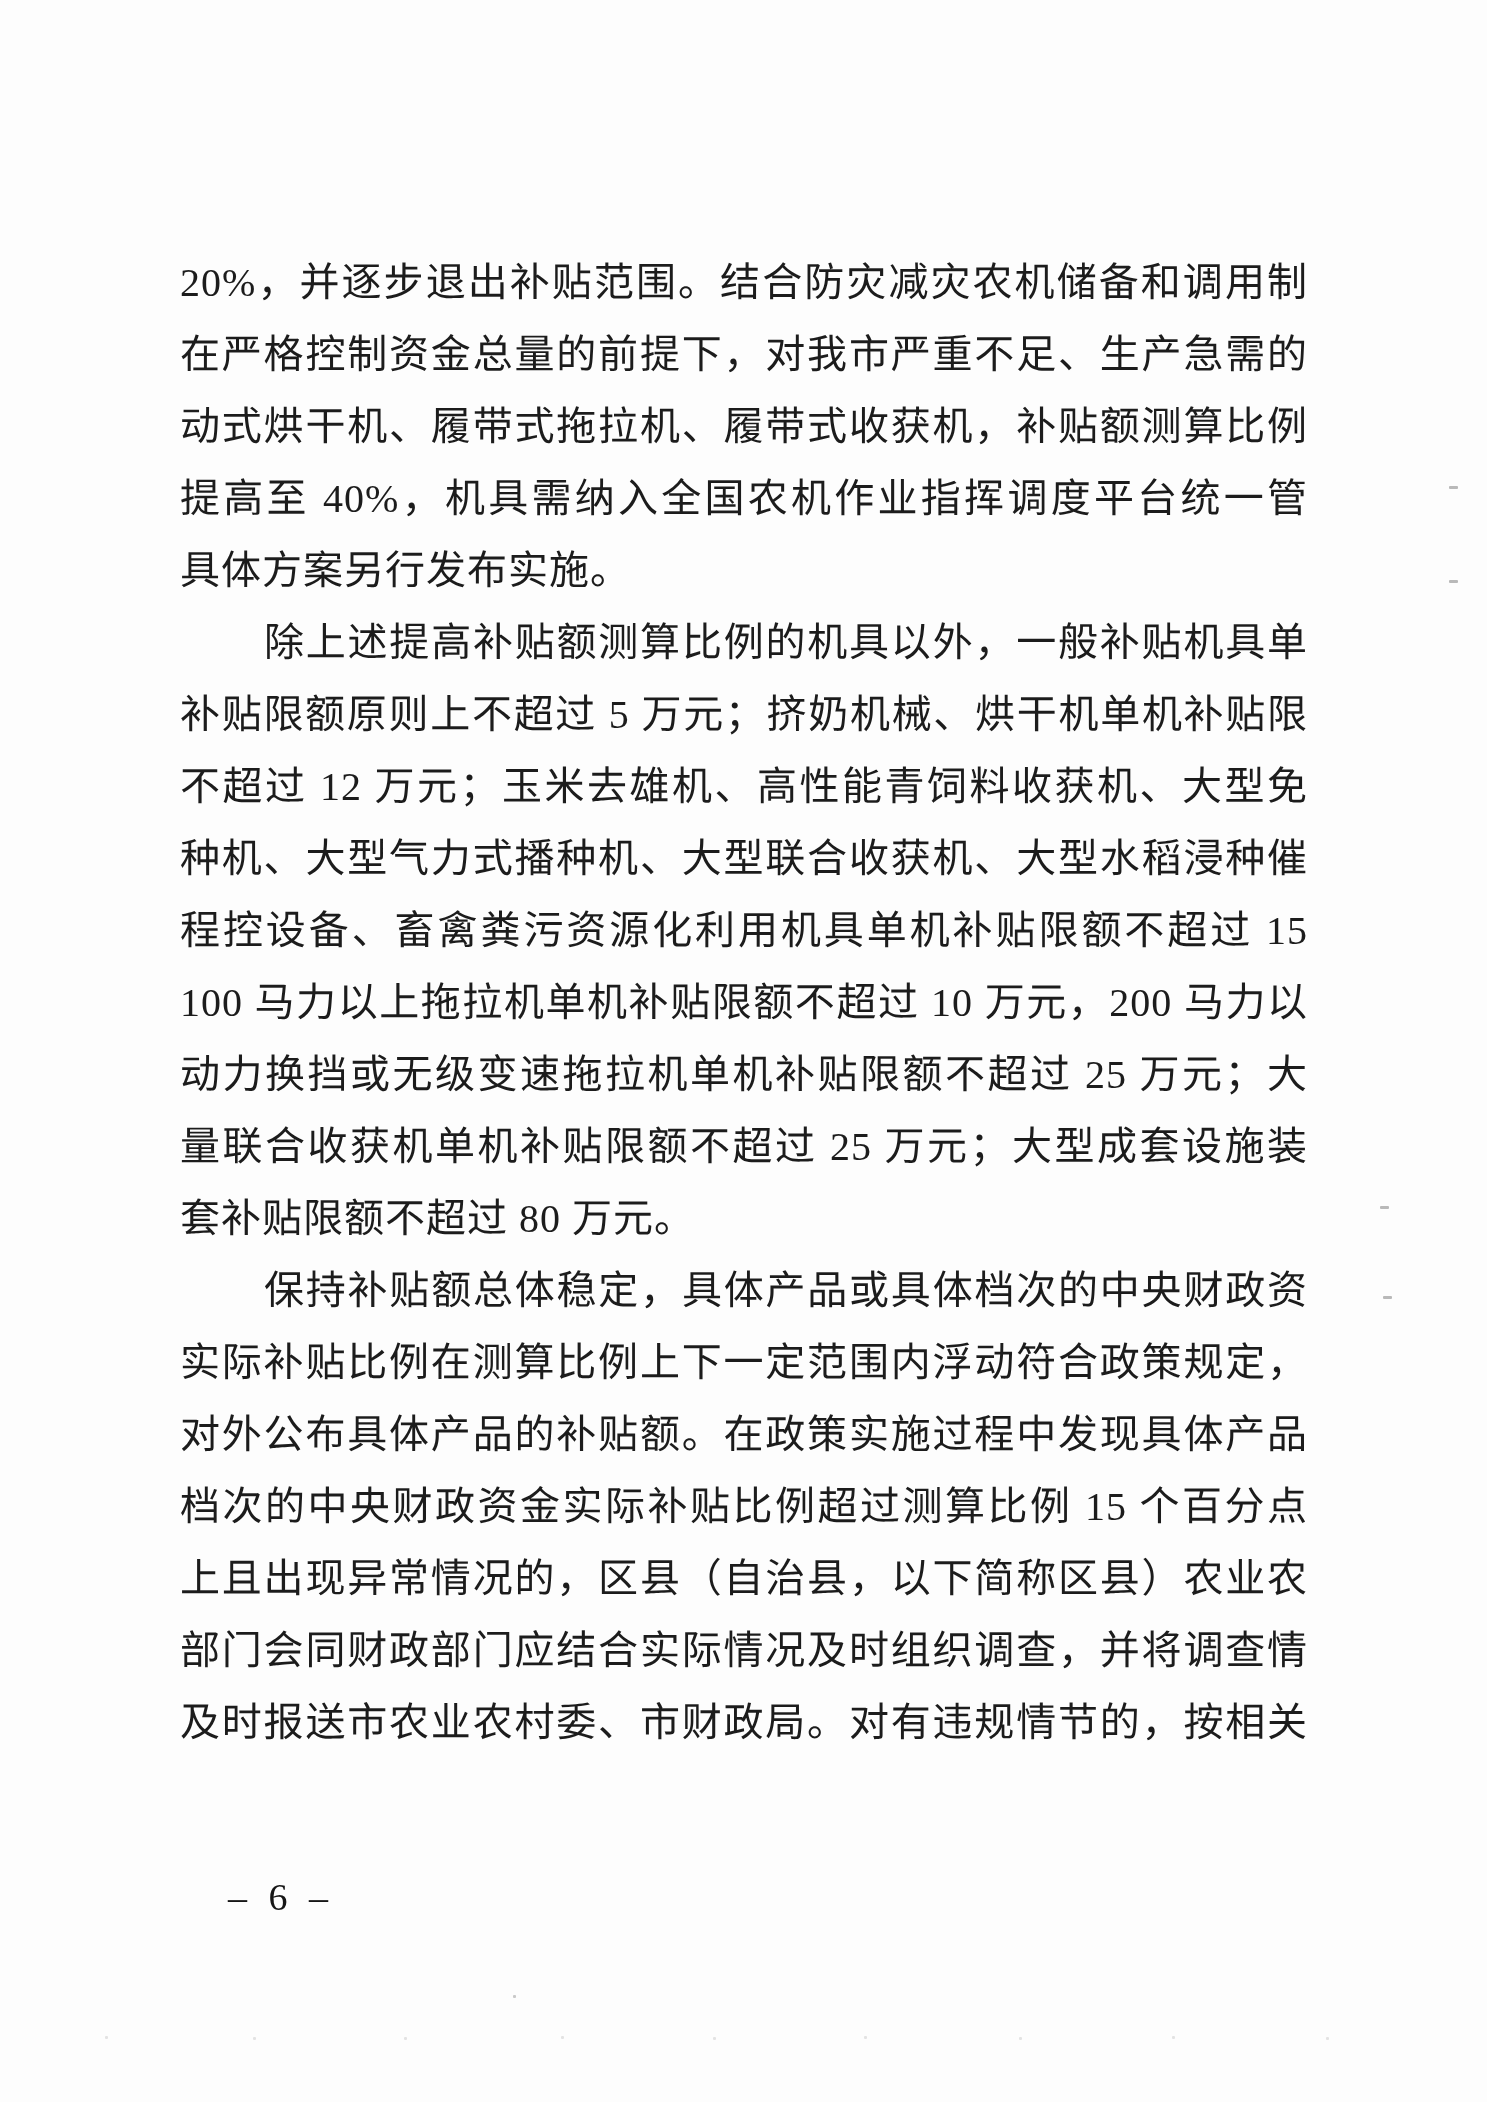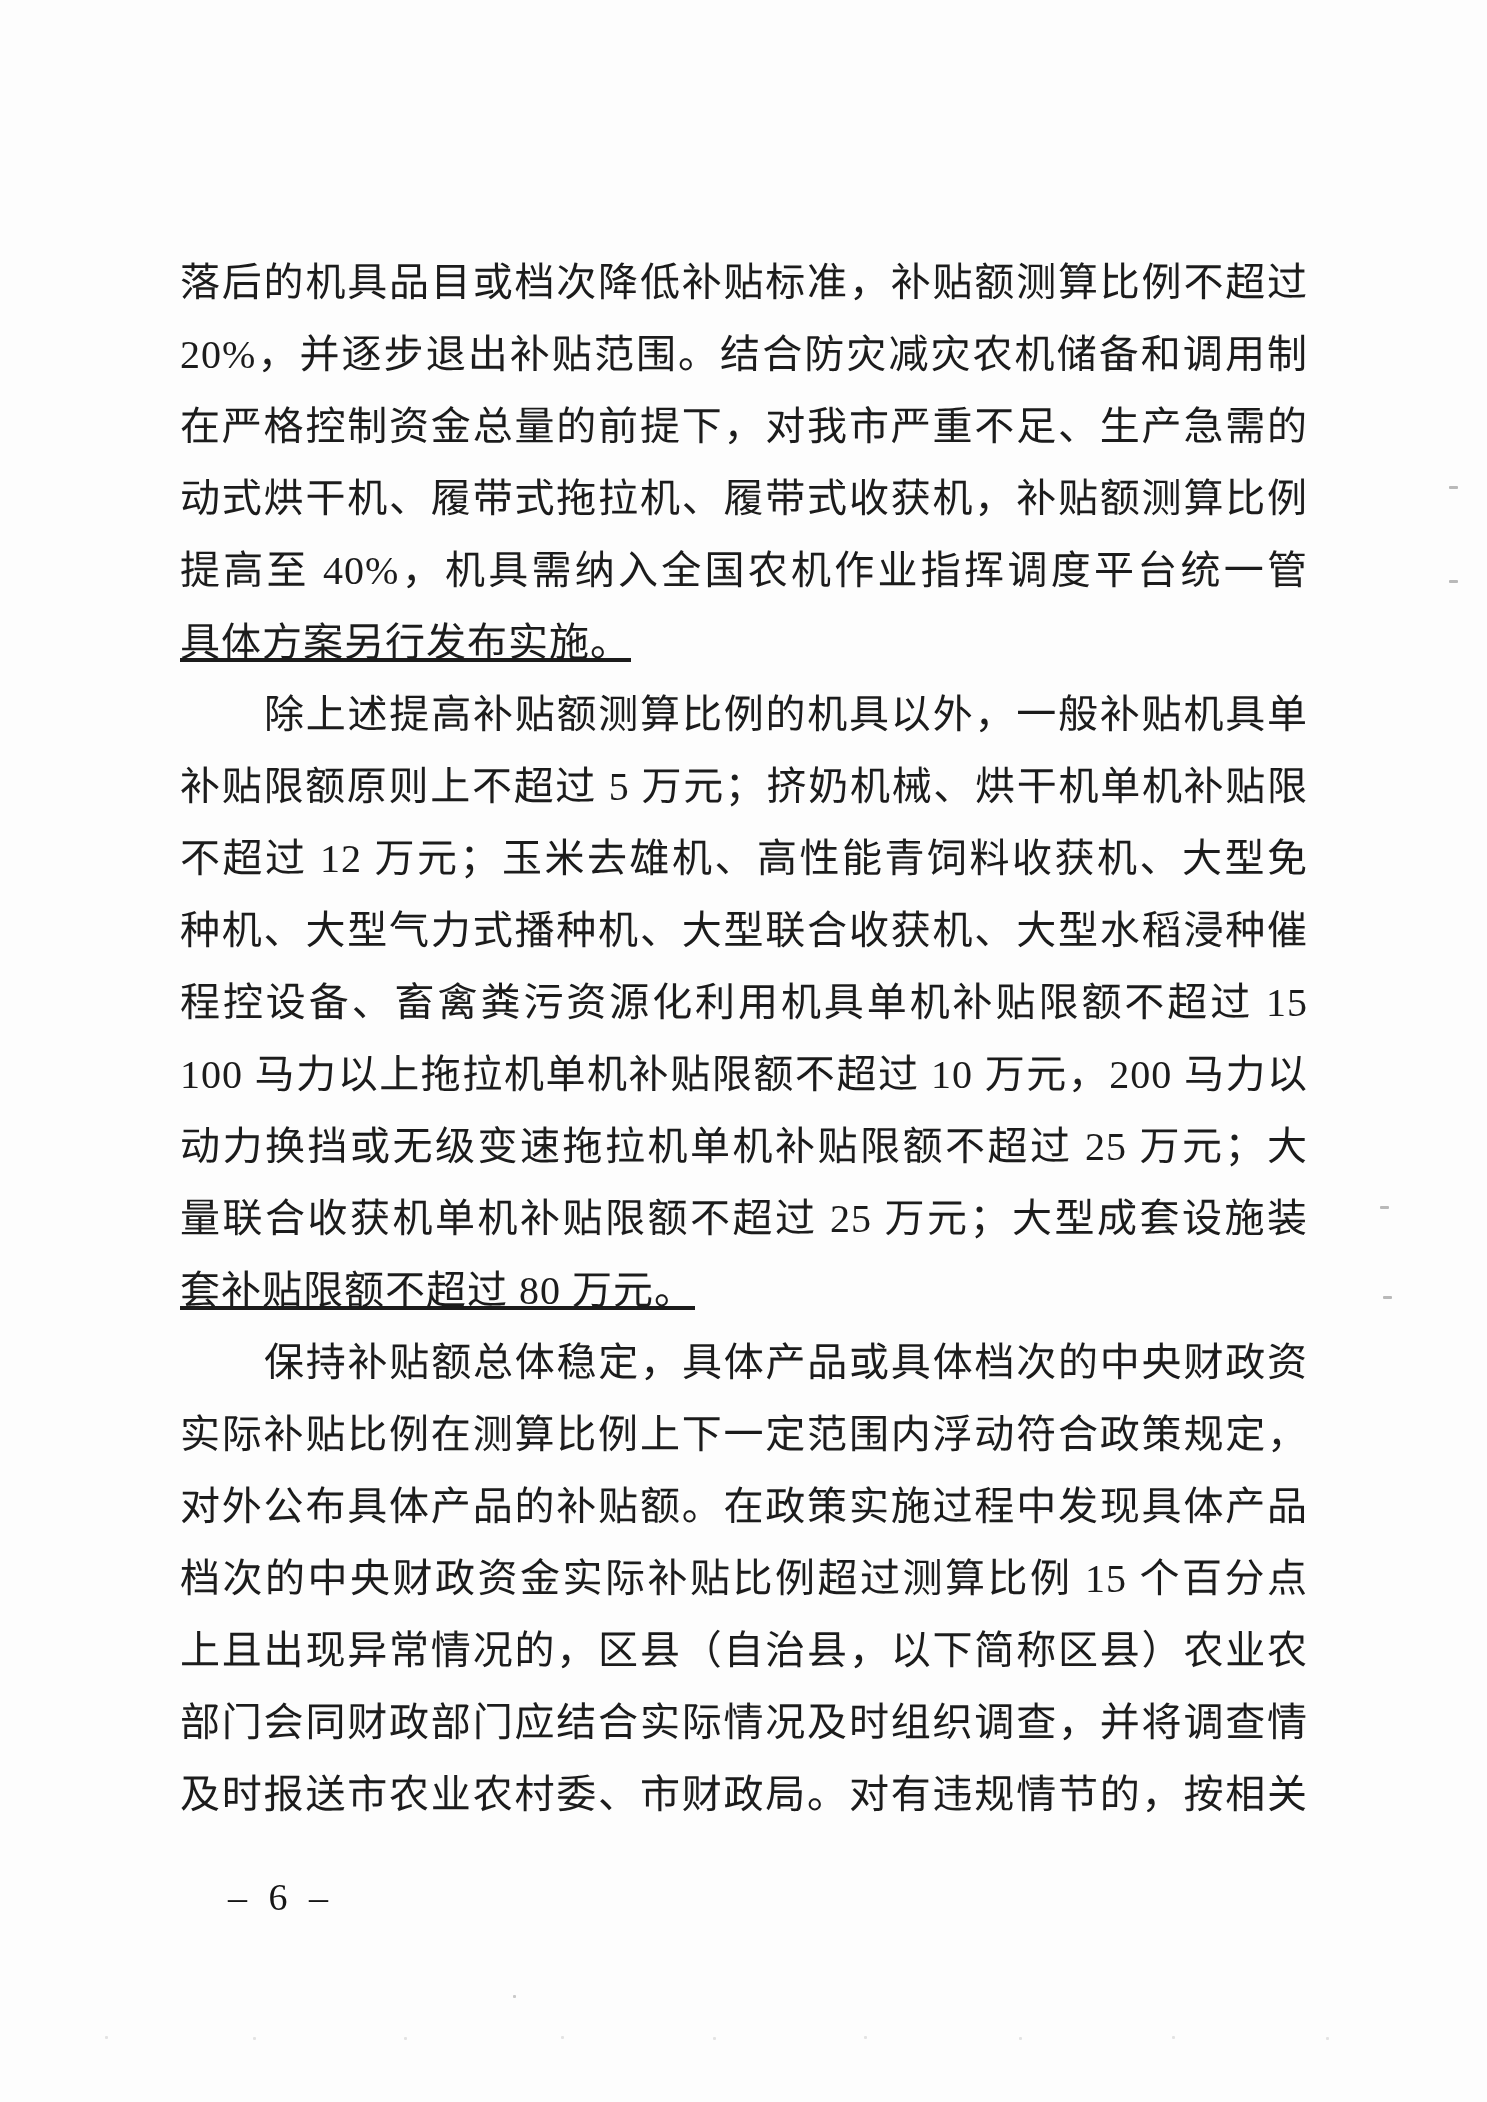--- a/index.html
+++ b/index.html
@@ -38,21 +38,20 @@
     white-space: normal;
     text-align: justify;
     text-align-last: justify;
     height: 72px;
     overflow: hidden;
   }
   .line.short {
     white-space: normal;
     text-align: right;
     text-align-last: left;
-    text-decoration: underline;
   }
   .line.indent {
     text-indent: 84px;
   }
   .page-number {
     position: absolute;
     left: 228px;
     top: 1872px;
     font-size: 38px;
     line-height: 50px;
@@ -68,21 +67,20 @@
   .speck.dash { width: 9px; height: 3px; }
   .speck.dot  { width: 3px; height: 3px; background: #c9c9c9; }
   .speck.faint { background: #e3e3e3; }
 </style>
 </head>
 <body>
 
 <div class="page">
 
   <div class="text-block">
-    <div class="line full">落后的机具品目或档次降低补贴标准，补贴额测算比例不超过</div>
     <div class="line full">20%，并逐步退出补贴范围。结合防灾减灾农机储备和调用制度，</div>
     <div class="line full">在严格控制资金总量的前提下，对我市严重不足、生产急需的移</div>
     <div class="line full">动式烘干机、履带式拖拉机、履带式收获机，补贴额测算比例可</div>
     <div class="line full">提高至 40%，机具需纳入全国农机作业指挥调度平台统一管理，</div>
     <div class="line short">具体方案另行发布实施。</div>
     <div class="line full indent">除上述提高补贴额测算比例的机具以外，一般补贴机具单机</div>
     <div class="line full">补贴限额原则上不超过 5 万元；挤奶机械、烘干机单机补贴限额</div>
     <div class="line full">不超过 12 万元；玉米去雄机、高性能青饲料收获机、大型免耕播</div>
     <div class="line full">种机、大型气力式播种机、大型联合收获机、大型水稻浸种催芽</div>
     <div class="line full">程控设备、畜禽粪污资源化利用机具单机补贴限额不超过 15 万元；</div>

